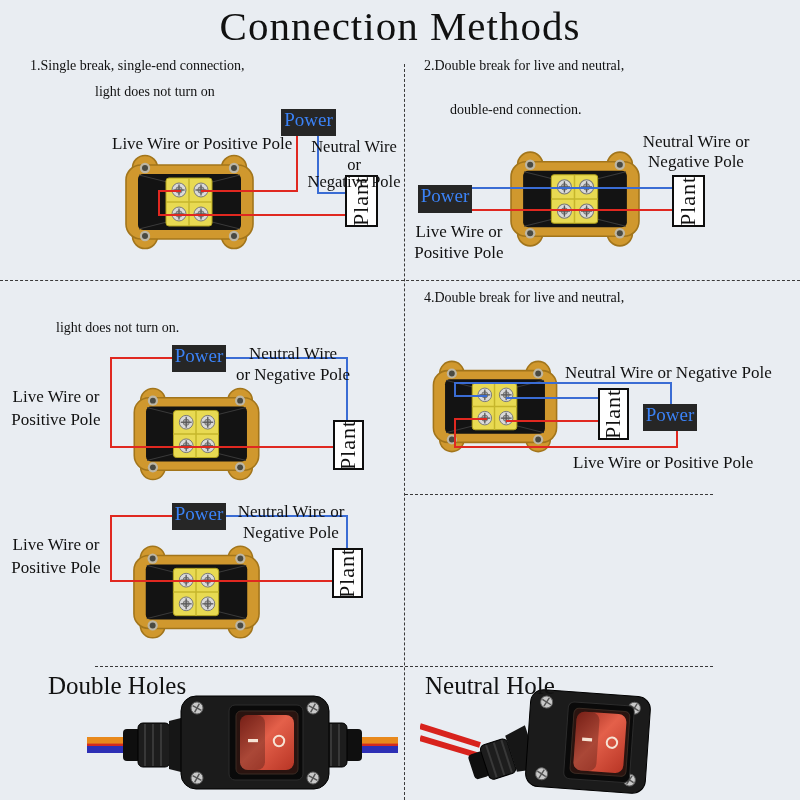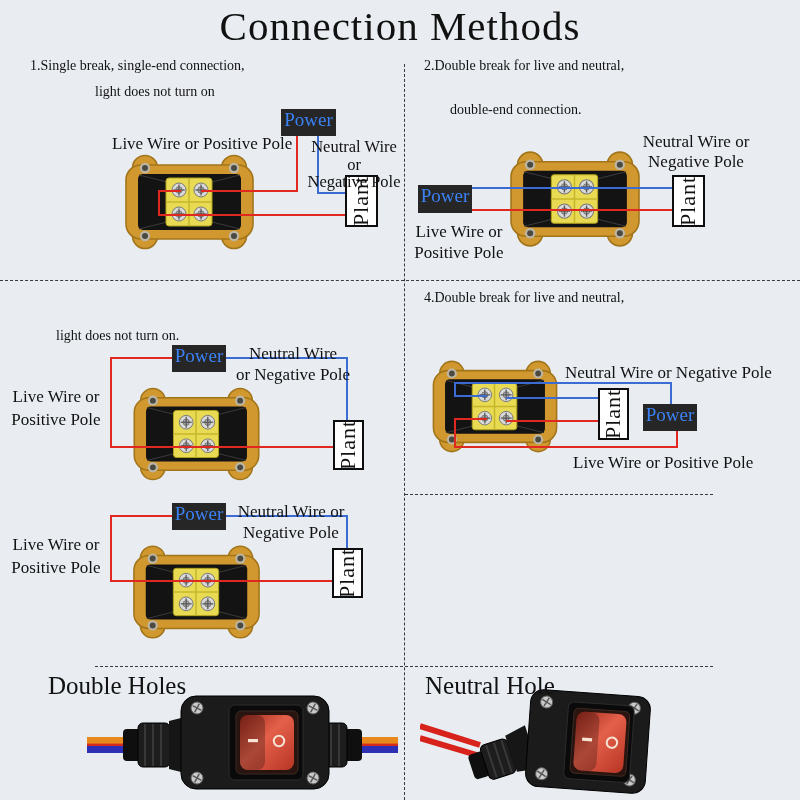--- a/index.html
+++ b/index.html
@@ -139,21 +139,21 @@
 
   <div class="abs lbl-c txt" style="left:622px;top:132px;width:148px;font-size:17px;line-height:20px;">
     <span style="display:block">Neutral Wire or</span>
     <span style="display:block">Negative Pole</span>
   </div>
   <div class="abs lbl-c txt" style="left:410px;top:221px;width:98px;font-size:17px;line-height:21px;">
     <span style="display:block">Live Wire or</span>
     <span style="display:block">Positive Pole</span>
   </div>
 
-  <div class="abs heading txt" style="left:56px;top:328px;">light does not turn on.</div>
+  <div class="abs heading txt" style="left:56px;top:320px;">light does not turn on.</div>
 
   <svg class="jb" style="left:130px;top:385px;" width="133" height="98" viewBox="0 0 135 100">
       <use href="#jbox"></use>
     </svg>
 
   <div class="wire red" style="left:110px;top:357px;width:63px;height:2px;"></div>
   <div class="wire red" style="left:110px;top:357px;width:2px;height:91px;"></div>
   <div class="wire red" style="left:110px;top:446px;width:223px;height:2px;"></div>
   <div class="wire blue" style="left:226px;top:357px;width:122px;height:2px;"></div>
   <div class="wire blue" style="left:346px;top:357px;width:2px;height:64px;"></div>

